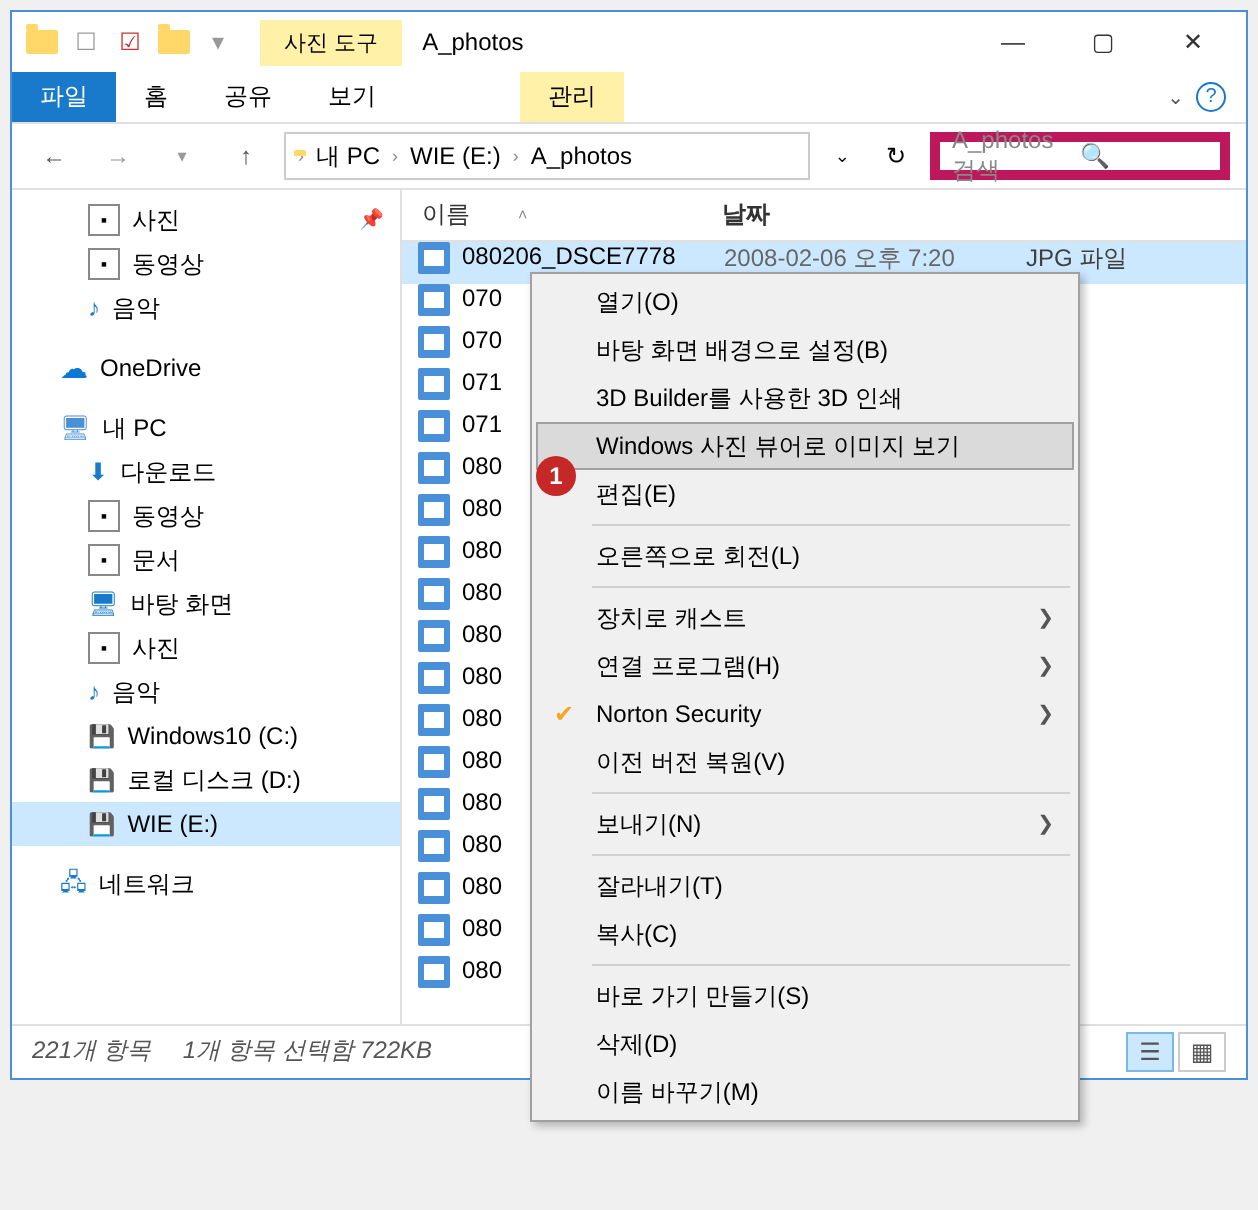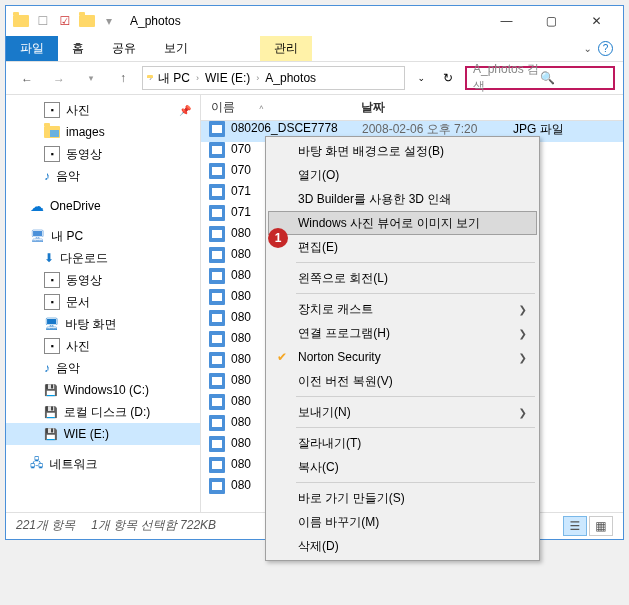--- a/index.html
+++ b/index.html
@@ -21,21 +21,21 @@
 .ribbon-right { margin-left: auto; display: flex; align-items: center; padding-right: 10px; gap: 6px; }
 .chev { color: #555; font-size: 10px; }
 .help { color: #1979ca; border: 1px solid #1979ca; border-radius: 50%; width: 15px; height: 15px; display: inline-flex; align-items: center; justify-content: center; font-size: 10px; }
 .addressbar { height: 33px; display: flex; align-items: center; padding: 0 8px; gap: 6px; border-bottom: 1px solid #e0e0e0; }
 .navbtn { width: 26px; height: 26px; display: flex; align-items: center; justify-content: center; color: #999; }
 .navbtn.active { color: #555; }
 .breadcrumb { flex: 1; height: 24px; border: 1px solid #ccc; display: flex; align-items: center; padding: 0 4px; background: #fff; }
 .bcseg { padding: 0 4px; }
 .bcsep { color: #888; font-size: 9px; padding: 0 2px; }
 .refbtn { display: flex; align-items: center; padding: 0 6px; }
-.searchbox { width: 150px; height: 24px; border: 2px solid #be185d; display: flex; align-items: center; padding: 0 6px; color: #888; background: #fff; }
+.searchbox { width: 150px; height: 24px; border: 5px solid #be185d; display: flex; align-items: center; padding: 0 6px; color: #888; background: #fff; }
 .searchbox span { flex: 1; }
 .content { display: flex; height: 417px; }
 .sidebar { width: 195px; border-right: 1px solid #e0e0e0; overflow: hidden; padding-top: 4px; }
 .navitem { height: 22px; display: flex; align-items: center; padding-left: 24px; gap: 6px; }
 .navitem.indent1 { padding-left: 38px; }
 .navitem.sel { background: #cce8ff; }
 .navitem.spacer { height: 8px; }
 .icoSquare { width: 16px; height: 16px; display: inline-flex; align-items: center; justify-content: center; border: 1px solid #888; background: #fff; font-size: 9px; }
 .icoFolder { width: 16px; height: 12px; background: #ffd869; border-radius: 1px; position: relative; }
 .icoFolder::before { content: ""; position: absolute; top: -3px; left: 0; width: 6px; height: 3px; background: #ffd869; border-radius: 1px 1px 0 0; }
@@ -49,21 +49,21 @@
 .col-name { width: 150px; display: flex; align-items: center; gap: 4px; }
 .col-date { width: 145px; font-weight: bold; }
 .col-type { flex: 1; }
 .sortarrow { font-size: 8px; color: #888; margin-left: 20px; }
 .row { height: 21px; display: flex; align-items: flex-start; padding-left: 8px; gap: 6px; }
 .row.sel { background: #cce8ff; }
 .fico { width: 16px; height: 16px; background: #4a90d9; border-radius: 1px; position: relative; display: inline-flex; align-items: center; justify-content: center; }
 .fico::after { content: ""; width: 10px; height: 8px; background: #fff; }
 .row .name { width: 125px; overflow: hidden; white-space: nowrap; }
 .row .date { width: 145px; color: #666; }
-.row .type { color: #000000; }
+.row .type { color: #404040; }
 .statusbar { height: 26px; border-top: 1px solid #e0e0e0; display: flex; align-items: center; padding: 0 10px; font-size: 11px; color: #555; }
 .statusbar .seg { margin-right: 16px; font-style: italic; }
 .statusbar .right { margin-left: auto; display: flex; gap: 2px; }
 .viewbtn { width: 24px; height: 20px; border: 1px solid #ccc; display: flex; align-items: center; justify-content: center; }
 .viewbtn.active { background: #cce8ff; border-color: #7ab8e8; }
 .ctxmenu { position: absolute; top: 136px; left: 265px; width: 275px; background: #f0f0f0; border: 1px solid #a0a0a0; box-shadow: 2px 2px 4px rgba(0,0,0,0.25); padding: 2px; z-index: 100; }
 .ctxitem { height: 24px; display: flex; align-items: center; padding-left: 30px; padding-right: 20px; position: relative; }
 .ctxitem.hover { background: #dadada; border: 1px solid #a0a0a0; padding-left: 29px; }
 .ctxsep { height: 1px; background: #d0d0d0; margin: 3px 2px 3px 28px; }
 .ctxarrow { position: absolute; right: 10px; font-size: 10px; color: #555; }
@@ -80,20 +80,23 @@
   <div class="titlebar">
     <span class="qabtn">
         <span class="icoFolder"></span>
       </span>
     <span class="qabtn disabled">☐</span>
     <span class="qabtn" style="color:#c33">☑</span>
     <span class="qabtn">
         <span class="icoFolder"></span>
       </span>
     <span class="qabtn disabled">▾</span>
+    <div class="tool-tabs">
+      <div class="tool-tab highlighted">사진 도구</div>
+    </div>
     <div class="title-text">A_photos</div>
     <div class="winbtns">
       <div class="winbtn">—</div>
       <div class="winbtn">▢</div>
       <div class="winbtn">✕</div>
     </div>
   </div>
 
   <div class="ribbon-tabs">
     <div class="ribbon-tab file">파일</div>
@@ -130,24 +133,20 @@
   </div>
 
   <div class="content">
     <div class="sidebar">
       <div class="navitem indent1">
           <span class="icoSquare">▪</span>
           <span>사진</span>
           <span class="pin">📌</span>
         </div>
       <div class="navitem indent1">
-          <span class="icoFolder img"></span>
-          <span>images</span>
-        </div>
-      <div class="navitem indent1">
           <span class="icoSquare">▪</span>
           <span>동영상</span>
         </div>
       <div class="navitem indent1">
           <span style="color:#1979ca">♪</span>
           <span>음악</span>
         </div>
       <div class="navitem spacer"></div>
       <div class="navitem">
           <span class="icoCloud">☁</span>
@@ -327,37 +326,37 @@
     <span class="seg">1개 항목 선택함 722KB</span>
     <div class="right">
       <div class="viewbtn active">☰</div>
       <div class="viewbtn">▦</div>
     </div>
   </div>
 </div>
 
 <div class="ctxmenu">
   <div class="ctxitem">
+      <span>열기(O)</span>
+    </div>
+  <div class="ctxitem">
       <span>바탕 화면 배경으로 설정(B)</span>
-    </div>
-  <div class="ctxitem">
-      <span>열기(O)</span>
     </div>
   <div class="ctxitem">
       <span>3D Builder를 사용한 3D 인쇄</span>
     </div>
   <div class="ctxitem hover">
       <span>Windows 사진 뷰어로 이미지 보기</span>
     </div>
   <div class="ctxitem">
       <span>편집(E)</span>
     </div>
   <div class="ctxsep"></div>
   <div class="ctxitem">
-      <span>왼쪽으로 회전(L)</span>
+      <span>오른쪽으로 회전(L)</span>
     </div>
   <div class="ctxsep"></div>
   <div class="ctxitem">
       <span>장치로 캐스트</span>
       <span class="ctxarrow">❯</span>
     </div>
   <div class="ctxitem">
       <span>연결 프로그램(H)</span>
       <span class="ctxarrow">❯</span>
     </div>
@@ -379,21 +378,21 @@
       <span>잘라내기(T)</span>
     </div>
   <div class="ctxitem">
       <span>복사(C)</span>
     </div>
   <div class="ctxsep"></div>
   <div class="ctxitem">
       <span>바로 가기 만들기(S)</span>
     </div>
   <div class="ctxitem">
+      <span>삭제(D)</span>
+    </div>
+  <div class="ctxitem">
       <span>이름 바꾸기(M)</span>
     </div>
-  <div class="ctxitem">
-      <span>삭제(D)</span>
-    </div>
 
 </div>
 
 <div class="badge">1</div>
 
 </body></html>

